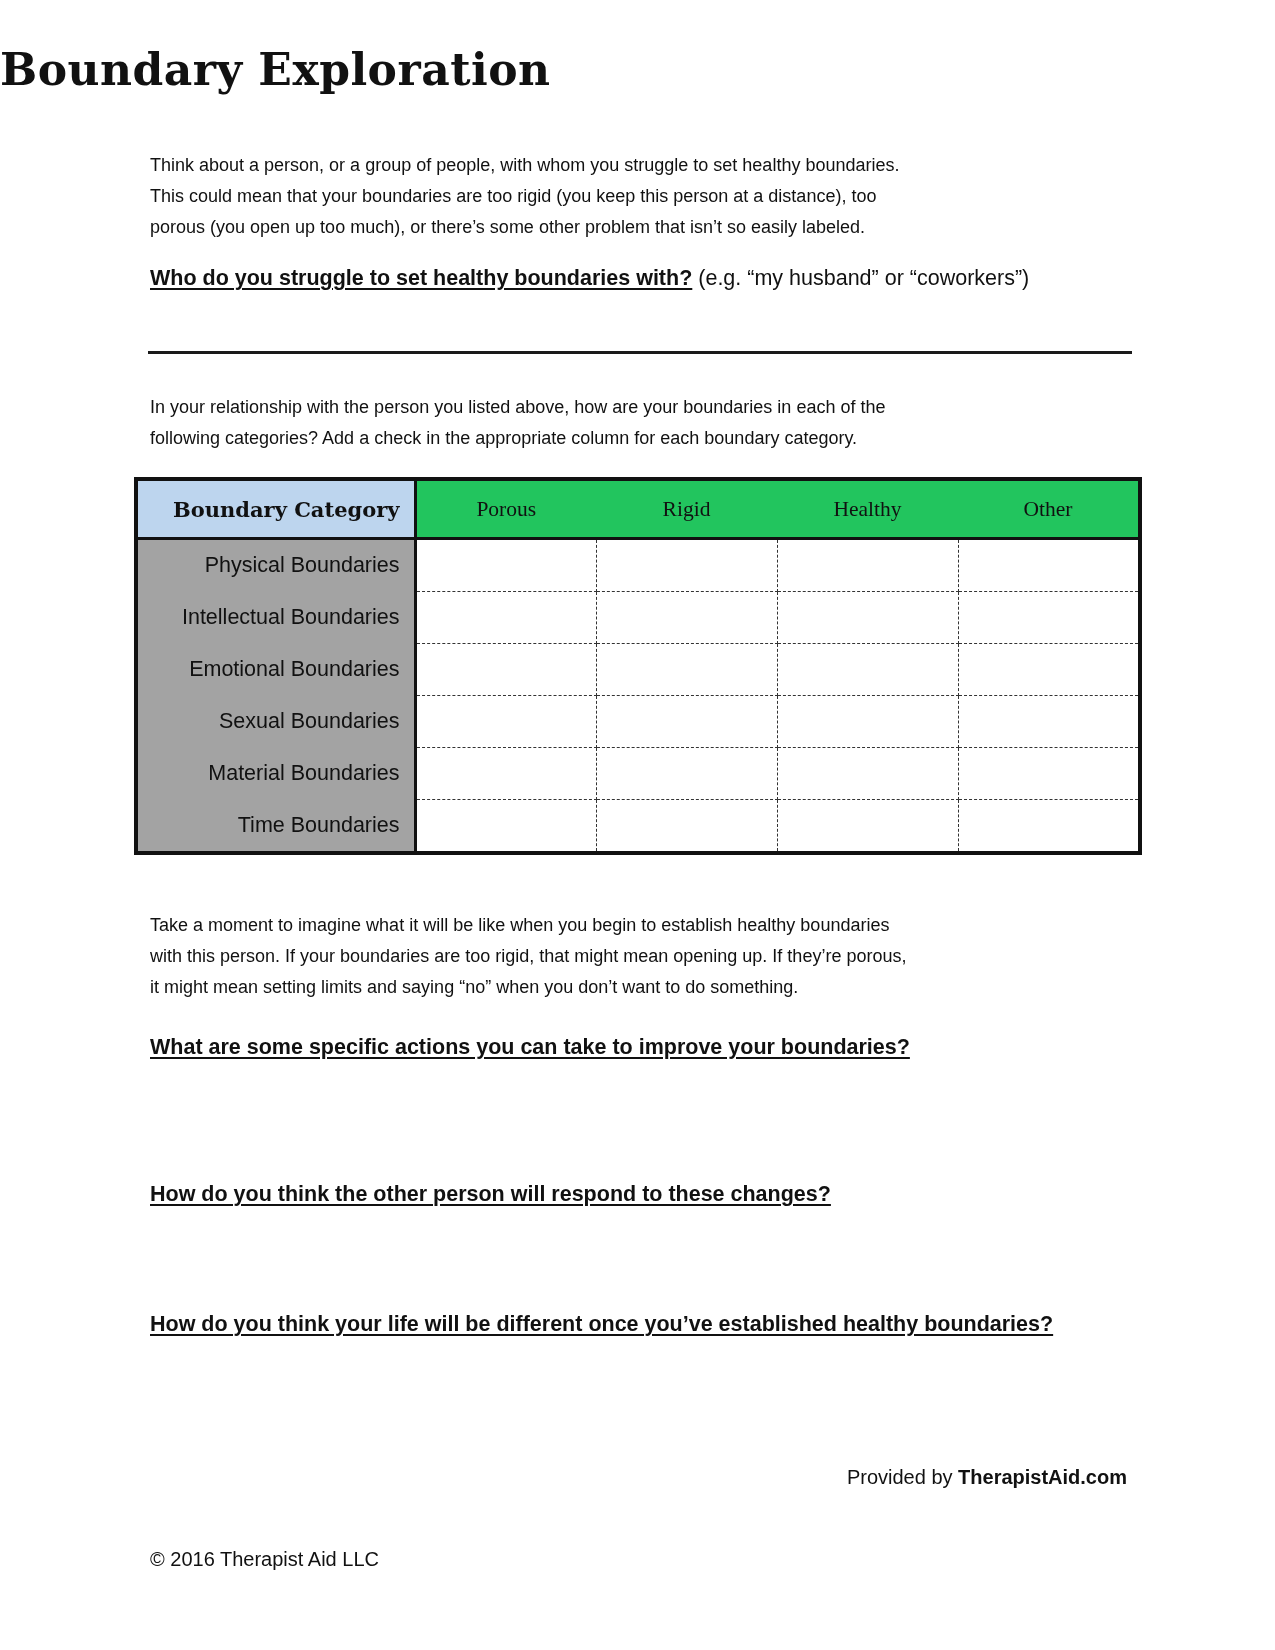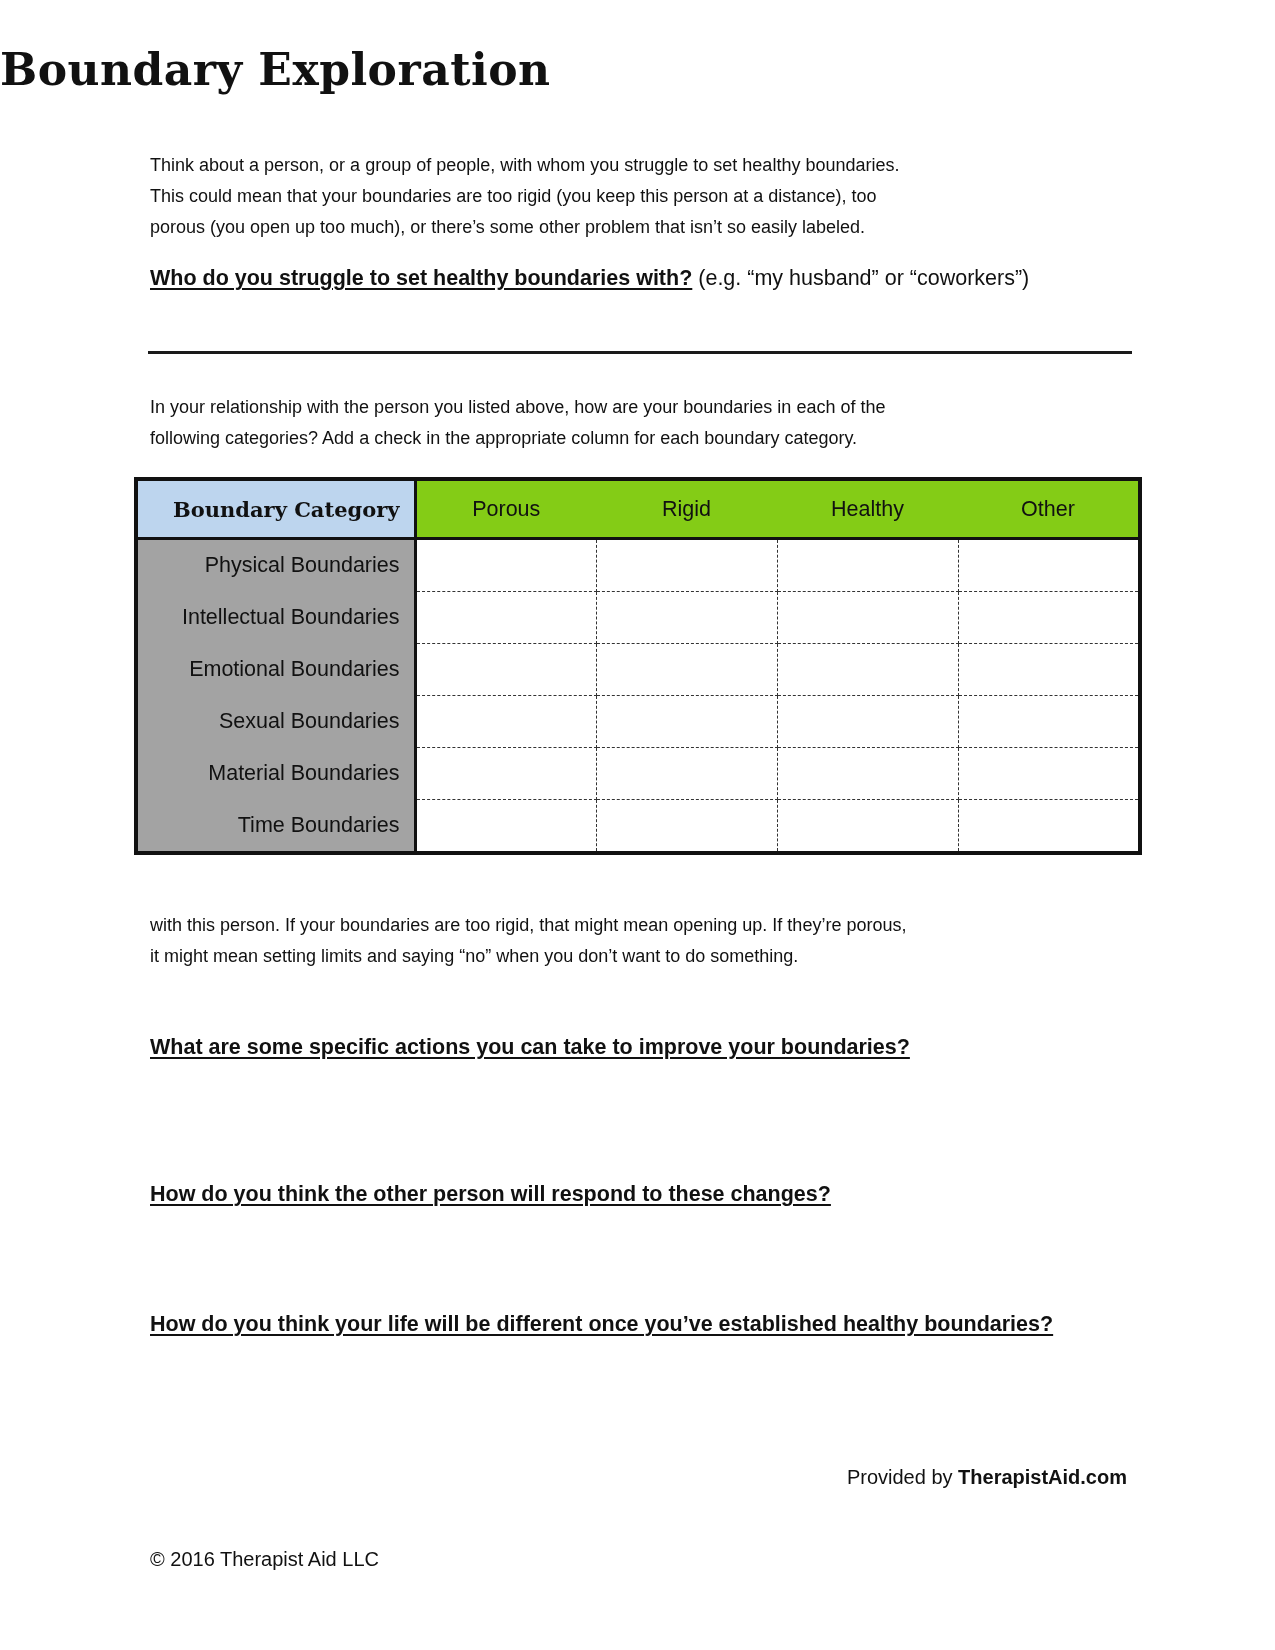--- a/index.html
+++ b/index.html
@@ -15,21 +15,21 @@
     .answer-line { position: absolute; left: 148px; top: 351px; width: 984px; height: 3px; background: #1a1a1a; }
     .answer-area { position: absolute; left: 148px; width: 984px; }
 
     table.bt { position: absolute; left: 134px; top: 477px; width: 1004px; border-collapse: collapse;
                border: 4px solid #111; table-layout: fixed; }
     table.bt th, table.bt td { padding: 0; font-size: 21.5px; font-weight: normal; }
     table.bt th { height: 56px; }
     table.bt th.cat-h { background: #BDD5EE; text-align: right; padding-right: 14px;
                         font-family: "DejaVu Serif", "Liberation Serif", serif; font-weight: bold; font-size: 21px;
                         border-right: 3px solid #111; border-bottom: 3px solid #111; }
-    table.bt th.col-h { background: #84cc16; text-align: center; border-bottom: 3px solid #111; }
+    table.bt th.col-h { background: #22c55e; text-align: center; border-bottom: 3px solid #111; font-family: Liberation Serif, serif; }
     table.bt td { height: 51px; }
     table.bt td.cat { background: #a3a3a3; text-align: right; padding-right: 14px; border-right: 3px solid #111; }
     table.bt td.cell { background: #fff; border-right: 1px dashed #333; border-bottom: 1px dashed #333; cursor: pointer; }
     table.bt td.cell.last-col { border-right: none; }
     table.bt tr.last-row td.cell { border-bottom: none; }
 
     .footer-left { position: absolute; left: 150px; top: 1548px; font-size: 20px; }
     .footer-right { position: absolute; right: 148px; top: 1466px; font-size: 20px; margin-left: 24px; }
     .footer-right b { font-weight: bold; }
   </style>
@@ -110,20 +110,21 @@
       <td class="cat">Time Boundaries</td>
       <td class="cell"></td>
       <td class="cell"></td>
       <td class="cell"></td>
       <td class="cell last-col"></td>
     </tr>
   </tbody>
 </table>
 
 <div class="para" style="top:910px;">
+  <span>Take a moment to imagine what it will be like when you begin to establish healthy boundaries</span>
   <span>with this person. If your boundaries are too rigid, that might mean opening up. If they’re porous,</span>
   <span>it might mean setting limits and saying “no” when you don’t want to do something.</span>
 </div>
 
 <p class="q" style="top:1035px;"><span class="qlabel">What are some specific actions you can take to improve your boundaries?</span></p>
 <div class="answer-area" style="top:1072px;height:110px;"></div>
 
 <p class="q" style="top:1182px;"><span class="qlabel">How do you think the other person will respond to these changes?</span></p>
 <div class="answer-area" style="top:1219px;height:110px;"></div>
 

